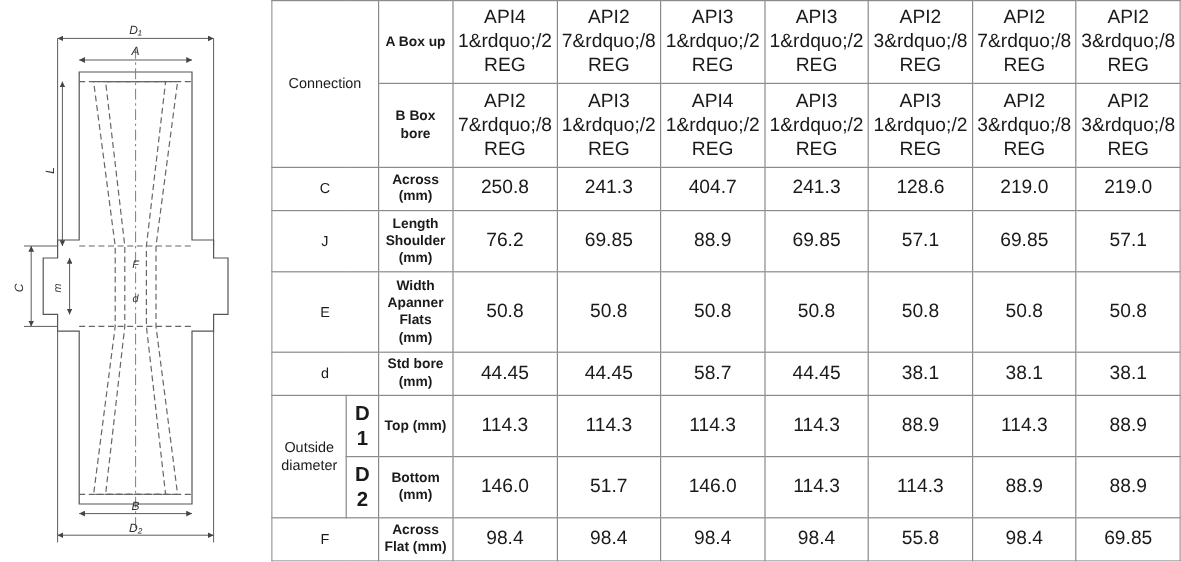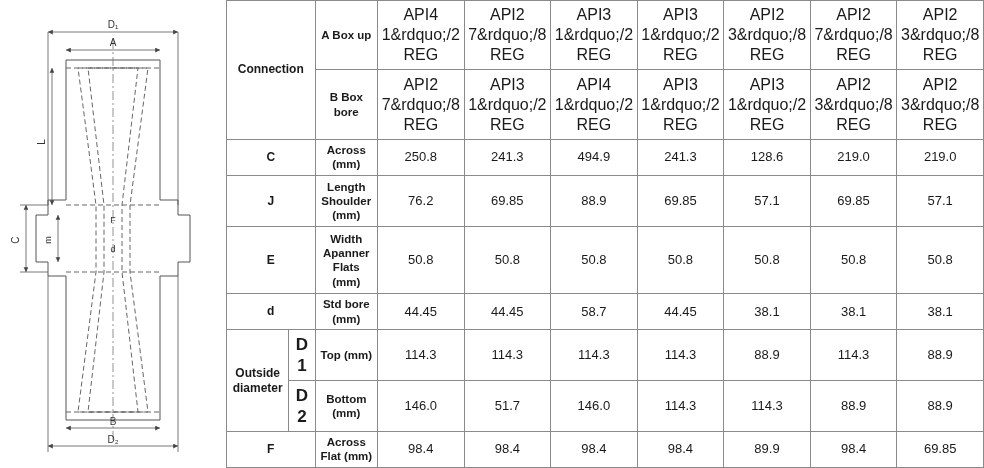--- a/index.html
+++ b/index.html
@@ -22,20 +22,21 @@
     flex-direction: row;
     align-items: flex-start;
   }
 
   
   .drawing-panel {
     width: 226px;
     height: 468px;
     position: relative;
     flex: 0 0 226px;
+    font-style: italic;
   }
   .drawing-svg {
     display: block;
   }
 
   
   .table-wrap {
     width: 758px;
     height: 468px;
     flex: 0 0 758px;
@@ -51,40 +52,40 @@
   table.spec td {
     border: 1px solid #8a8a8a;
     text-align: center;
     vertical-align: middle;
     padding: 2px 3px;
     line-height: 1.25;
     word-wrap: break-word;
     overflow-wrap: break-word;
   }
   td.rowlabel {
-    font-weight: bold;
+    font-weight: normal;
     font-size: 12px;
     width: 62px;
   }
   td.sublabel {
     font-weight: bold;
     font-size: 11.5px;
     width: 62px;
     border-radius: 12px;
   }
   td.minilabel {
     font-weight: bold;
     font-size: 17px;
     width: 26px;
   }
   td.hdrcell {
     font-size: 16px;
   }
   td.valcell {
-    font-size: 13px;
+    font-size: 16px;
   }
 </style>
 </head>
 <body>
 
 <div class="page">
 
   <div class="drawing-panel">
     <svg class="drawing-svg" width="226" height="468" viewBox="0 0 226 468">
       <defs>
@@ -198,21 +199,21 @@
           <td class="hdrcell">API3 1&amp;rdquo;/2REG</td>
           <td class="hdrcell">API2 3&amp;rdquo;/8REG</td>
           <td class="hdrcell">API2 3&amp;rdquo;/8REG</td>
         </tr>
 
         <tr>
           <td class="rowlabel" colspan="2">C</td>
           <td class="sublabel">Across (mm)</td>
           <td class="valcell">250.8</td>
           <td class="valcell">241.3</td>
-          <td class="valcell">494.9</td>
+          <td class="valcell">404.7</td>
           <td class="valcell">241.3</td>
           <td class="valcell">128.6</td>
           <td class="valcell">219.0</td>
           <td class="valcell">219.0</td>
         </tr>
 
         <tr>
           <td class="rowlabel" colspan="2">J</td>
           <td class="sublabel">Length Shoulder (mm)</td>
           <td class="valcell">76.2</td>
@@ -273,20 +274,20 @@
           <td class="valcell">88.9</td>
         </tr>
 
         <tr>
           <td class="rowlabel" colspan="2">F</td>
           <td class="sublabel">Across Flat (mm)</td>
           <td class="valcell">98.4</td>
           <td class="valcell">98.4</td>
           <td class="valcell">98.4</td>
           <td class="valcell">98.4</td>
-          <td class="valcell">89.9</td>
+          <td class="valcell">55.8</td>
           <td class="valcell">98.4</td>
           <td class="valcell">69.85</td>
         </tr>
       </tbody>
     </table>
   </div>
 </div>
 
 </body></html>

